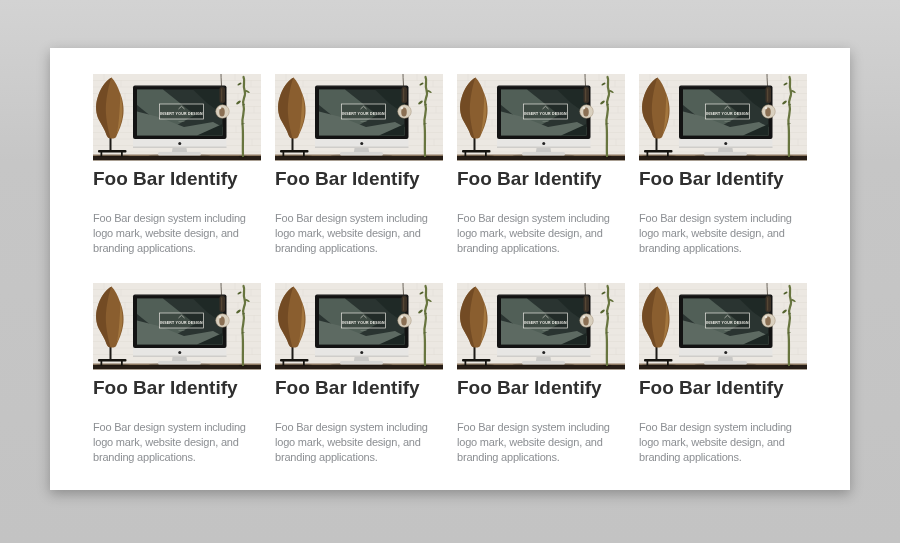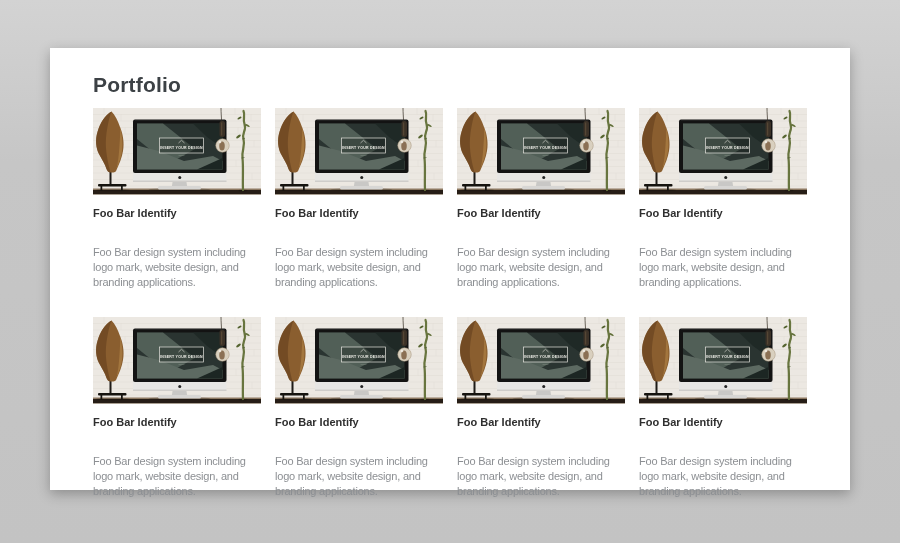--- a/index.html
+++ b/index.html
@@ -43,41 +43,40 @@
   }
   .thumb {
     width: 168px;
     height: 87px;
     overflow: hidden;
     cursor: pointer;
   }
   .thumb svg { display: block; width: 168px; height: 87px; }
   .card h3 {
     margin: 9px 0 0 0;
-    font-size: 11px;
+    font-size: 19px;
     line-height: 18px;
     font-weight: bold;
     color: #2f2f2f;
   }
   .card p {
     margin: 23px 0 0 0;
     font-size: 11px;
     line-height: 15px;
     letter-spacing: -0.2px;
     color: #8c8f93;
   }
   svg text {
     font-family: "Liberation Sans", sans-serif;
   }
 </style>
 </head>
 <body>
 
 <main class="card-surface">
-  <h1 class="page-title">Portfolio</h1>
   <section class="grid">
   <article class="card">
     <div class="thumb">
       <svg viewBox="0 0 336 174" preserveAspectRatio="none" role="img">
 
         <g>
           <rect x="0" y="0" width="336" height="174" fill="#ece8e2"></rect>
           <g stroke="#e0dcd4" stroke-width="1">
             <line x1="0" y1="13" x2="336" y2="13"></line>
             <line x1="0" y1="26" x2="336" y2="26"></line>

